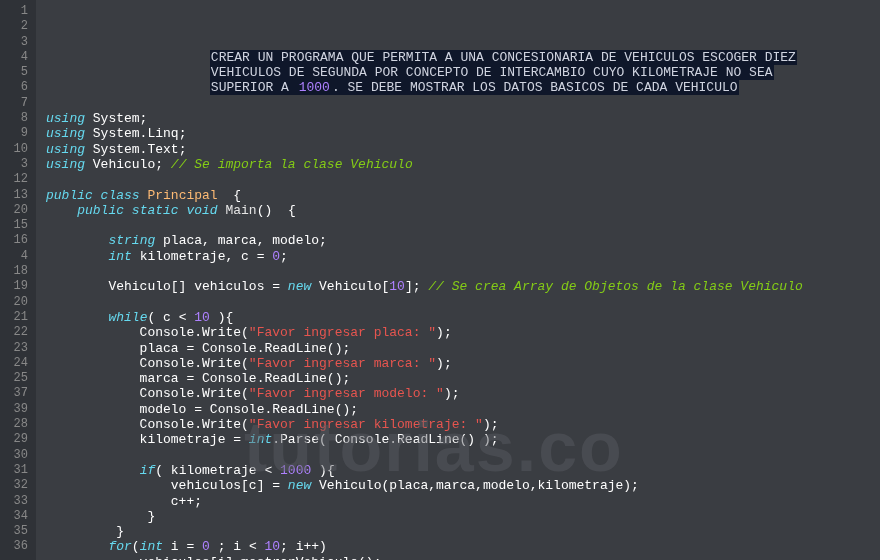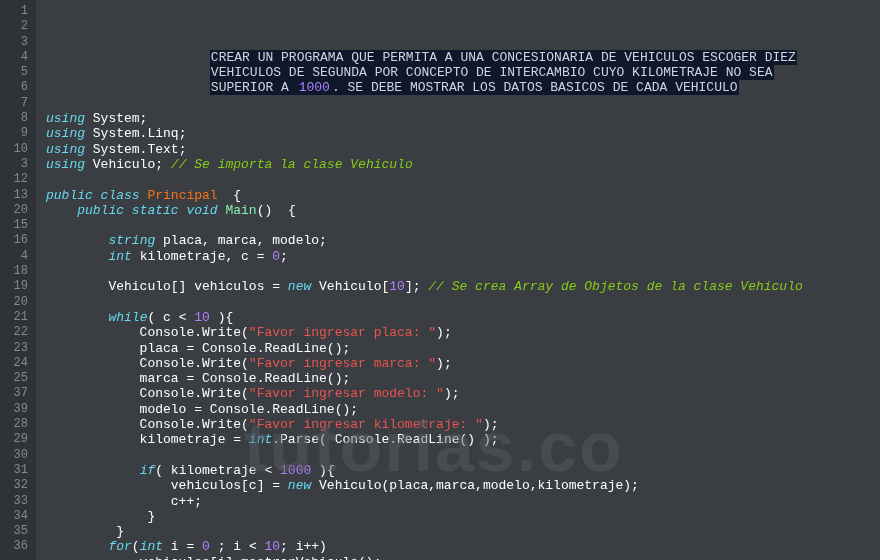--- a/index.html
+++ b/index.html
@@ -36,26 +36,26 @@
     flex: 1;
     position: relative;
   }
   .code-line { height: 15.3px; }
   .sel {
     background: #0f172a;
     color: #d0d4e0;
     padding: 0 1px;
   }
   .kw { color: #66d9ef; font-style: italic; text-align: right; }
-  .type { color: #f97316; }
+  .type { color: #fdba74; }
   .num { color: #ae81ff; font-family: Liberation Mono, monospace; }
   .str { color: #e6554f; }
   .comment { color: #84cc16; font-style: italic; }
   .normal { color: #ffffff; }
-  .fn { color: #86efac; }
+  .fn { color: #e5e5e5; }
   .watermark {
     position: absolute;
     top: 440px;
     left: 208px;
     font-size: 70px;
     font-weight: bold;
     color: rgba(90,94,100,0.45);
     font-family: Arial, sans-serif;
     letter-spacing: 2px;
     pointer-events: none;

